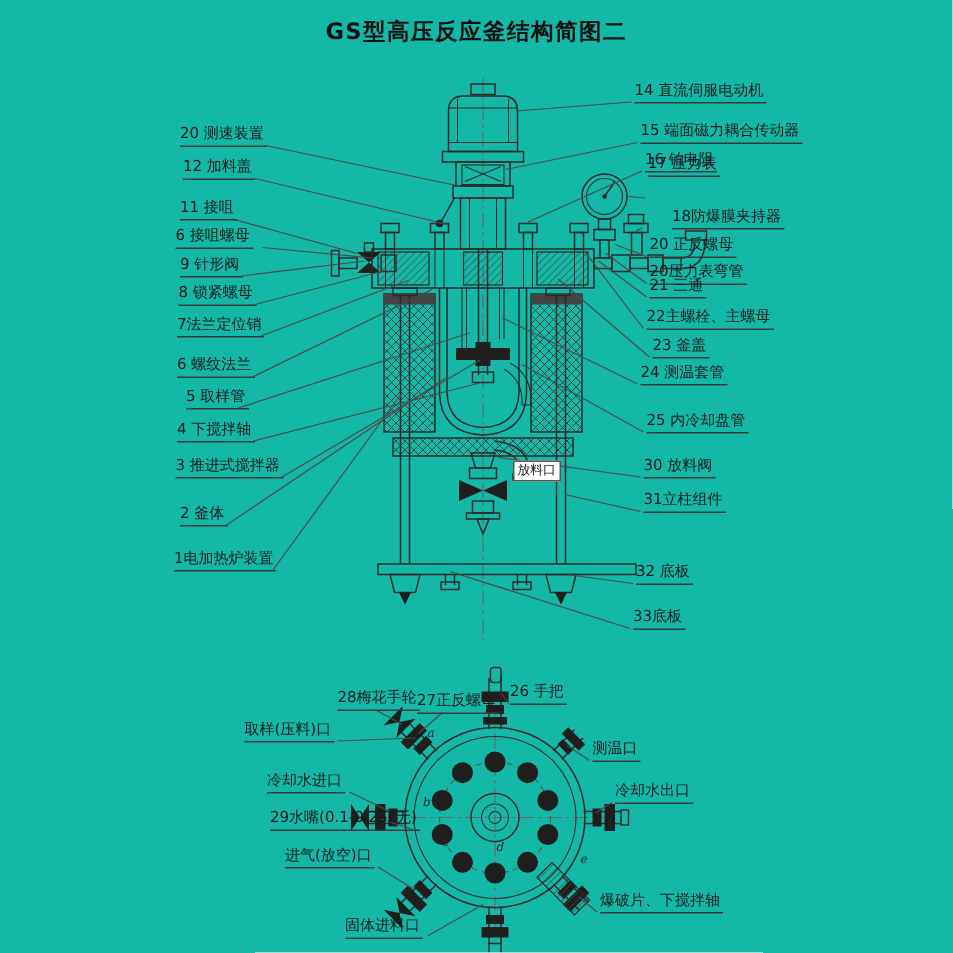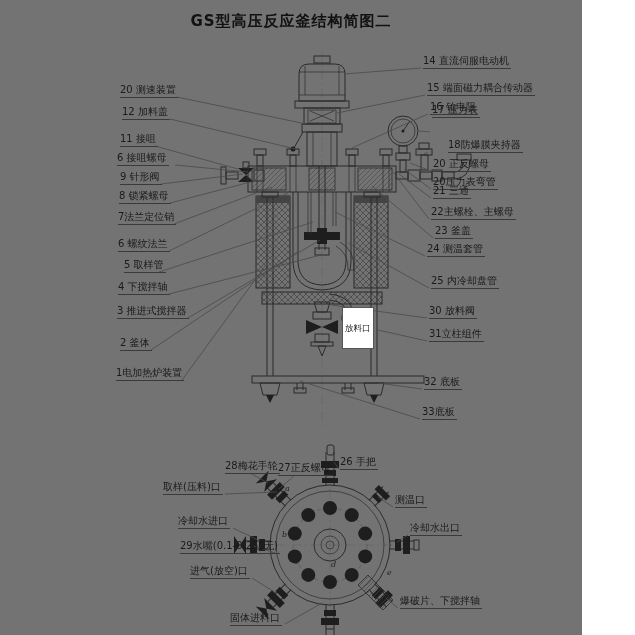--- a/index.html
+++ b/index.html
@@ -1,23 +1,23 @@
 <!DOCTYPE html>
 <html><head>
 <meta charset="utf-8">
 <style>
   html,body{margin:0;padding:0;background:#fff;}
-  .canvas{position:relative;width:582px;height:635px;background:#737373;overflow:hidden;
+  .canvas{position:relative;width:635px;height:635px;background:#14b8a6;overflow:hidden;
           font-family:"DejaVu Sans",sans-serif;}
   .title{position:absolute;top:12px;left:0;width:100%;text-align:center;
          font-size:15px;font-weight:bold;letter-spacing:1px;color:#111;}
   .lbl{position:absolute;font-size:10px;line-height:12px;color:#1a1a1a;white-space:nowrap;
        border-bottom:1px solid #3a3a3a;padding:0 2px 1px 0;}
   .boxlbl{position:absolute;font-size:8.5px;line-height:10px;color:#1a1a1a;white-space:nowrap;
-       border:1px solid #555;padding:15px 2px;background:#fff;}
+       border:1px solid #555;padding:1px 2px;background:#fff;}
   .ltr{position:absolute;font:italic 8px "DejaVu Serif",serif;color:#222;}
   svg{position:absolute;left:0;top:0;}
   .s{stroke:#2b2b2b;stroke-width:1;fill:none;}
   .sw{stroke:#2b2b2b;stroke-width:0.7;fill:none;}
   .dk{fill:#1e1e1e;stroke:none;}
   .hb{fill:#444;stroke:none;}
   .ld{stroke:#4a4a4a;stroke-width:0.8;fill:none;}
   .cl{stroke:#666;stroke-width:0.7;stroke-dasharray:10 3 2 3;fill:none;}
   .bd{stroke:#555;stroke-width:0.7;stroke-dasharray:4 3;fill:none;}
   .ha{fill:url(#h1);stroke:#2b2b2b;stroke-width:0.8;}

